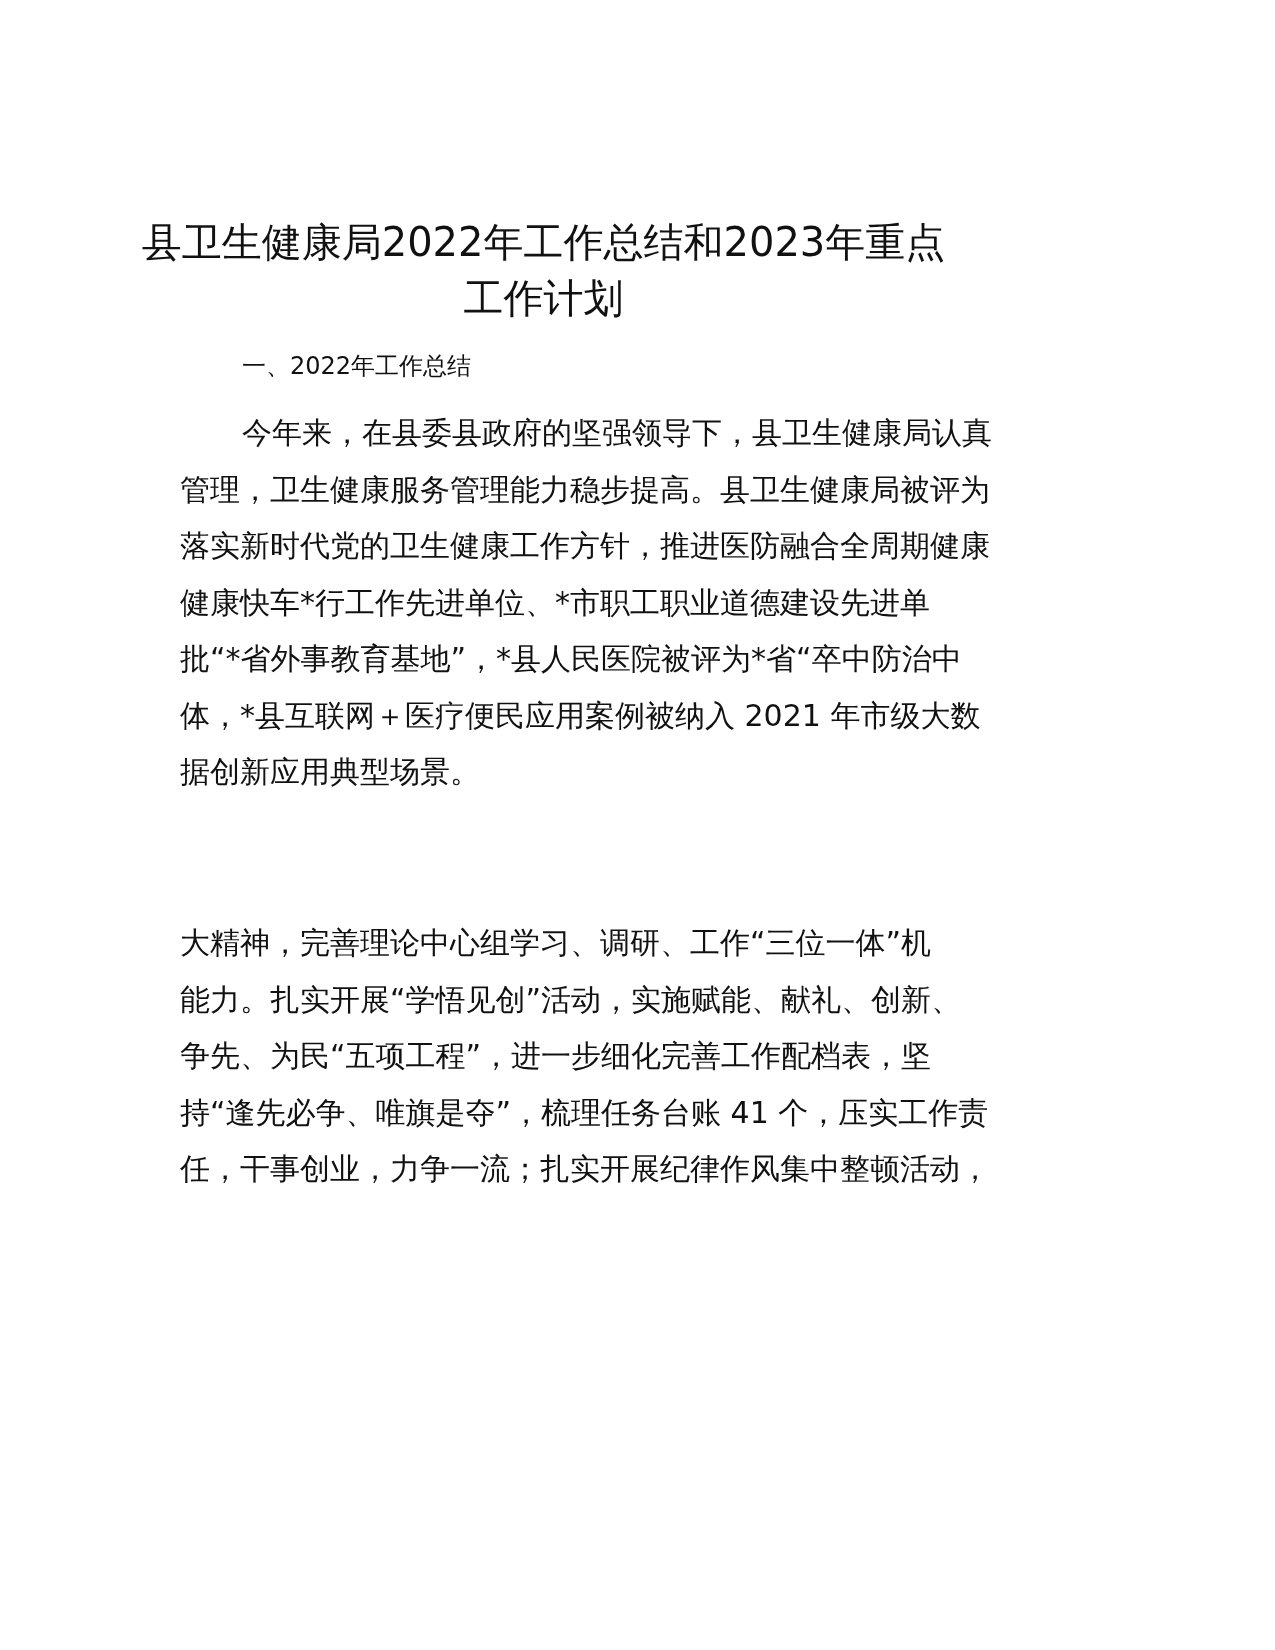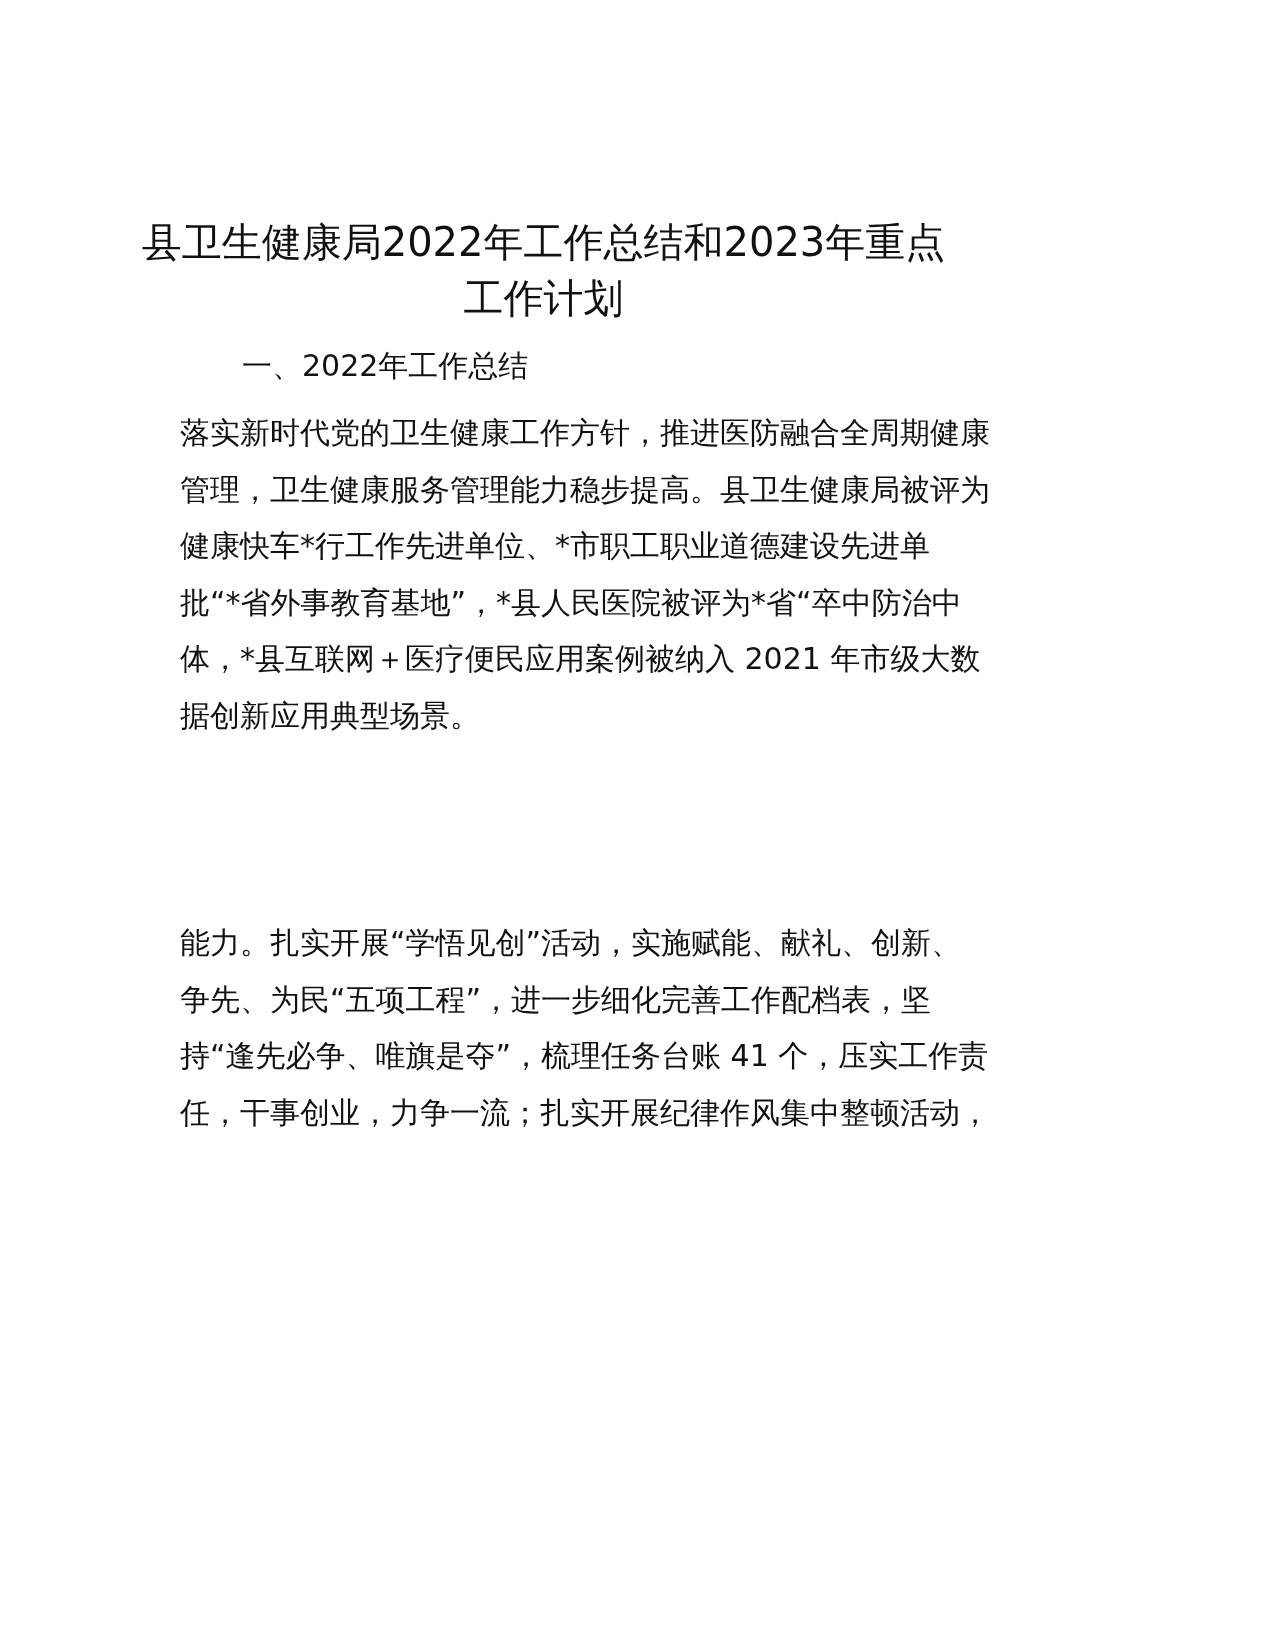--- a/index.html
+++ b/index.html
@@ -2,44 +2,46 @@
 <html><head>
 <meta charset="utf-8">
 <style>
   html, body { margin: 0; padding: 0; background: #ffffff; }
   body { width: 1275px; height: 1650px; position: relative; overflow: hidden;
          font-family: "DejaVu Sans", "Liberation Sans", sans-serif; color: #111; }
   .title { position: absolute; left: 0; width: 1087px; text-align: center;
            font-size: 40px; line-height: 56px; letter-spacing: 0px; }
   .t1 { top: 214px; }
   .t2 { top: 270px; }
-  .heading { position: absolute; left: 242px; top: 344px; font-size: 30px; line-height: 44px; }
+  .heading { position: absolute; left: 242px; top: 344px; font-size: 24px; line-height: 44px; }
   .para { position: absolute; left: 180px; width: 860px; font-size: 30px; }
   .line { height: 56.5px; line-height: 56.5px; white-space: nowrap; }
   .p1 { top: 405px; }
   .p2 { top: 915px; }
   .indent { padding-left: 62px; }
 </style>
 </head>
 <body>
 
 <div>
   <div class="title t1">县卫生健康局2022年工作总结和2023年重点</div>
   <div class="title t2">工作计划</div>
 
   <div class="heading">一、2022年工作总结</div>
 
   <div class="para p1">
+    <div class="line indent">今年来，在县委县政府的坚强领导下，县卫生健康局认真</div>
+    <div class="line">管理，卫生健康服务管理能力稳步提高。县卫生健康局被评为</div>
     <div class="line">落实新时代党的卫生健康工作方针，推进医防融合全周期健康</div>
-    <div class="line">管理，卫生健康服务管理能力稳步提高。县卫生健康局被评为</div>
     <div class="line">健康快车*行工作先进单位、*市职工职业道德建设先进单</div>
     <div class="line">批“*省外事教育基地”，*县人民医院被评为*省“卒中防治中</div>
     <div class="line">体，*县互联网＋医疗便民应用案例被纳入 2021 年市级大数</div>
     <div class="line">据创新应用典型场景。</div>
   </div>
 
   <div class="para p2">
+    <div class="line">大精神，完善理论中心组学习、调研、工作“三位一体”机</div>
     <div class="line">能力。扎实开展“学悟见创”活动，实施赋能、献礼、创新、</div>
     <div class="line">争先、为民“五项工程”，进一步细化完善工作配档表，坚</div>
     <div class="line">持“逢先必争、唯旗是夺”，梳理任务台账 41 个，压实工作责</div>
     <div class="line">任，干事创业，力争一流；扎实开展纪律作风集中整顿活动，</div>
   </div>
 </div>
 
 </body></html>

